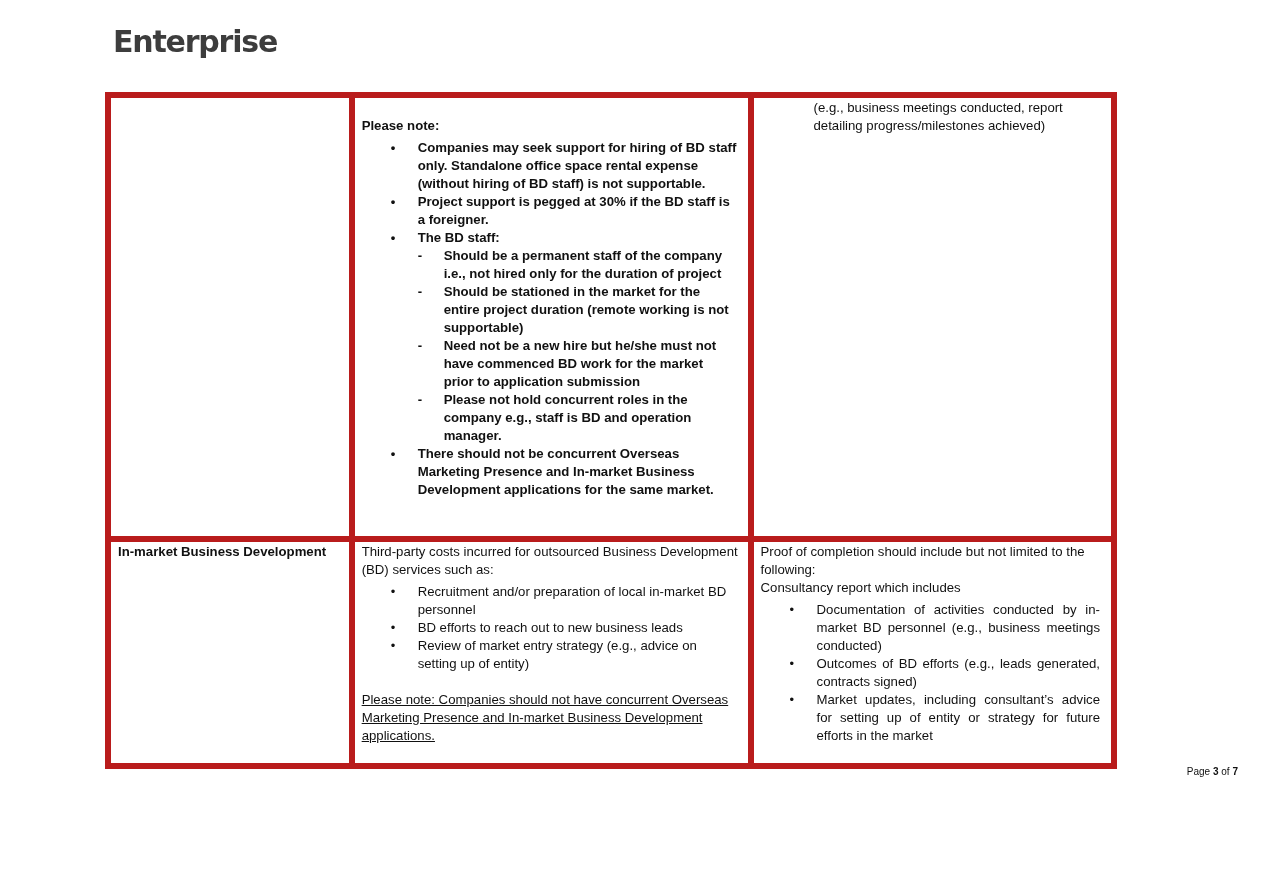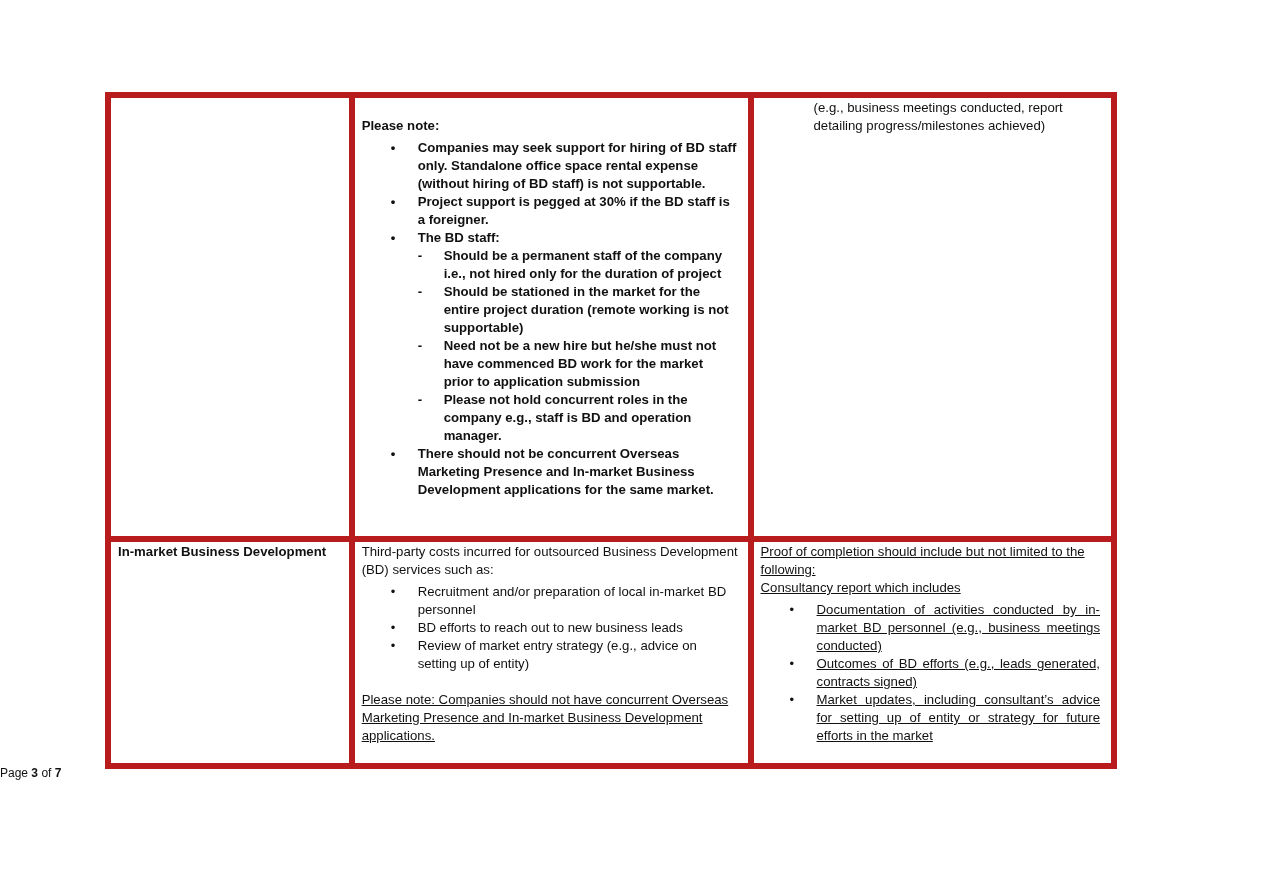--- a/index.html
+++ b/index.html
@@ -31,27 +31,28 @@
   ul.bul > li { position: relative; padding-left: 52px; }
   ul.bul > li::before {
     content: "\2022"; position: absolute; left: 25px; top: 0; font-size: 13px;
   }
   ul.dash { list-style: none; margin: 0; padding: 0; }
   ul.dash > li { position: relative; padding-left: 26px; }
   ul.dash > li::before { content: "-"; position: absolute; left: 0; }
   .just { text-align: justify; }
   .footer {
     position: absolute; left: 0; width: 1238px; top: 766px;
-    text-align: left; font-size: 12px;
+    text-align: right; font-size: 10px;
   }
 </style>
 </head>
 <body>
 
 <div class="logo">
+  <span class="l1">Enterprise</span>
 </div>
 
 <table class="doc">
   <tbody>
       <tr>
     <td class="c1">
       <span></span>
     </td>
     <td class="c2" style="padding-top:19px; padding-bottom:33px;font-weight:bold;">
       <div>Please note:</div>
@@ -80,21 +81,21 @@
     </td>
     <td class="c2" style="padding-top:1px; padding-bottom:18px;">
       <div>Third-party costs incurred for outsourced Business Development (BD) services such as:</div>
       <ul class="bul">
         <li>Recruitment and/or preparation of local in-market BD personnel</li>
         <li>BD efforts to reach out to new business leads</li>
         <li>Review of market entry strategy (e.g., advice on setting up of entity)</li>
       </ul>
       <div style="margin-top:18px;text-decoration:underline;">Please note: Companies should not have concurrent Overseas Marketing Presence and In-market Business Development applications.</div>
     </td>
-    <td class="c3" style="padding-top:1px;text-decoration:underline;">
+    <td class="c3" style="padding-top:1px;">
       <div>Proof of completion should include but not limited to the following:</div>
       <div>Consultancy report which includes</div>
       <ul class="bul just">
         <li>Documentation of activities conducted by in-market BD personnel (e.g., business meetings conducted)</li>
         <li>Outcomes of BD efforts (e.g., leads generated, contracts signed)</li>
         <li>Market updates, including consultant’s advice for setting up of entity or strategy for future efforts in the market</li>
       </ul>
     </td>
   </tr>
 </tbody>

